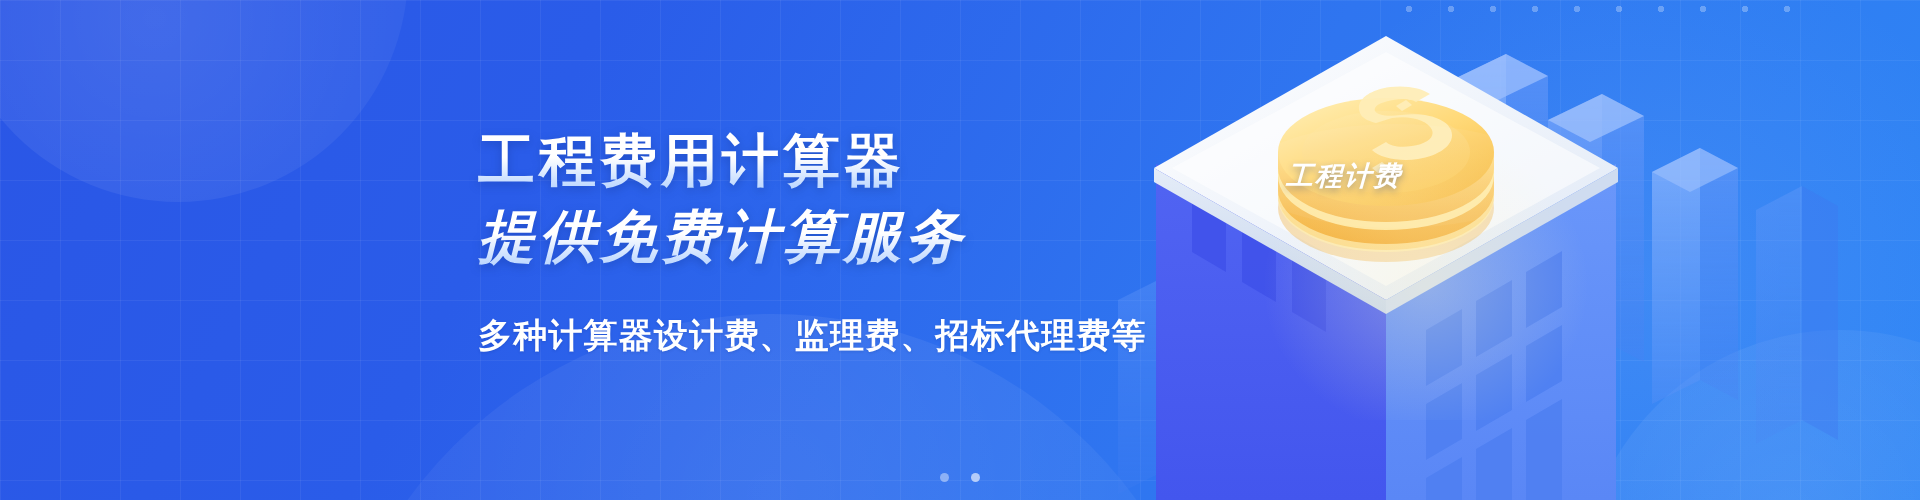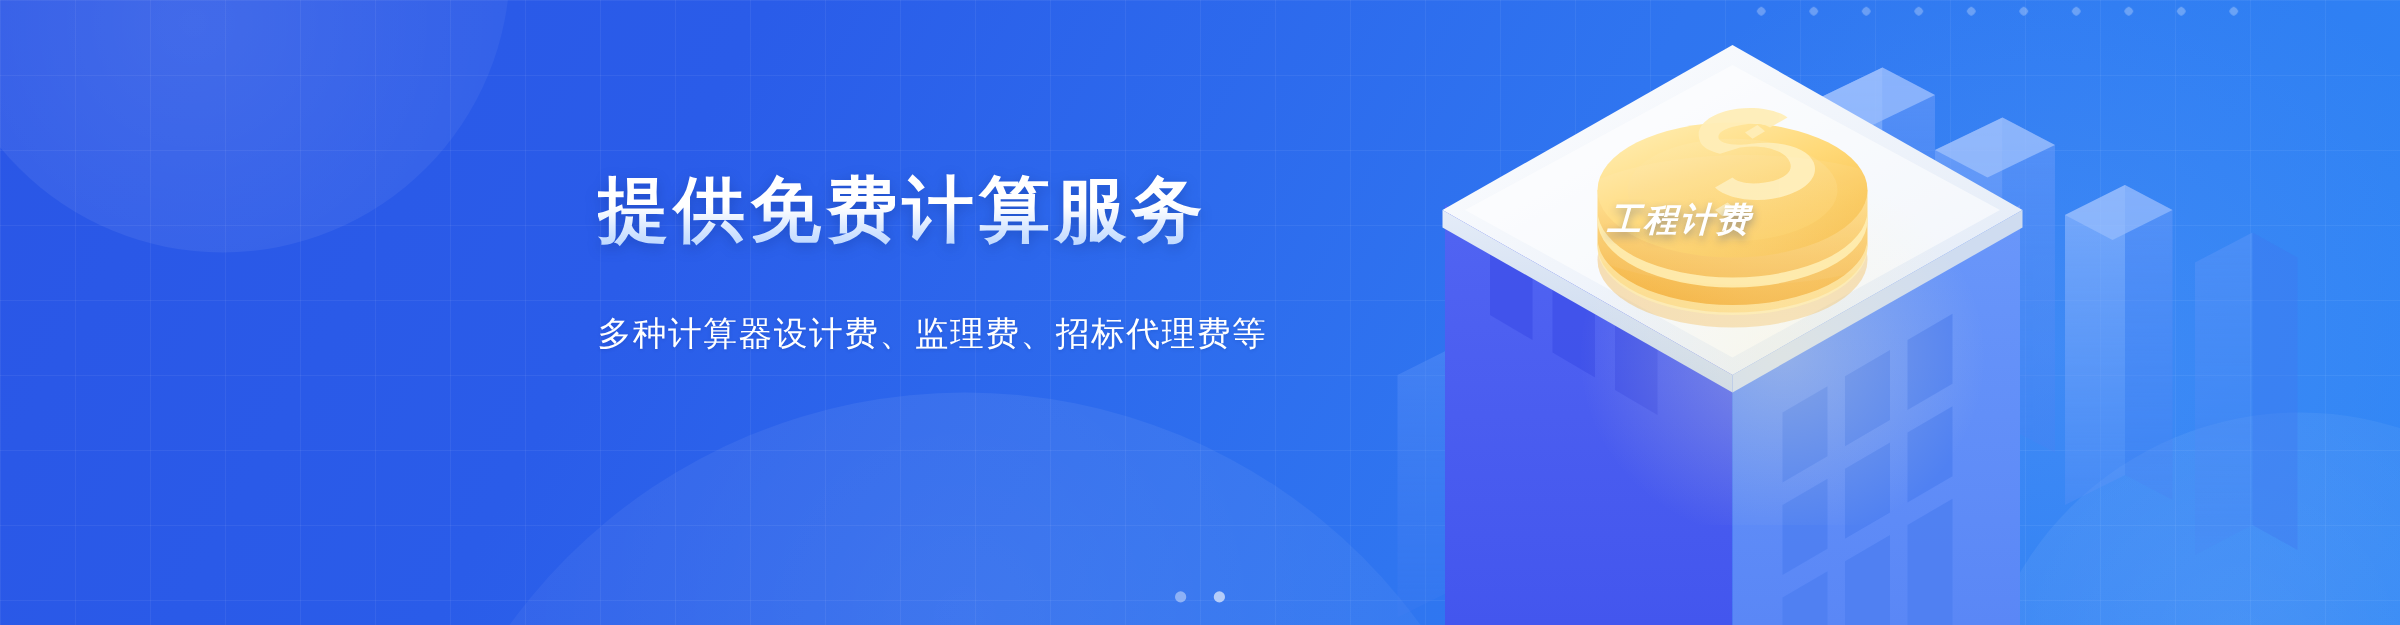--- a/index.html
+++ b/index.html
@@ -48,25 +48,25 @@
   
   .copy{position:absolute;left:478px;top:126px;width:640px;}
   .title-line{
     font-size:57px;line-height:68px;font-weight:bold;letter-spacing:4px;
     background:linear-gradient(180deg,#ffffff 46%,#cfe2ff 78%,#b3d2ff 100%);
     -webkit-background-clip:text;background-clip:text;color:transparent;
     -webkit-text-fill-color:transparent;
     filter:drop-shadow(0 3px 5px rgba(10,40,120,.30));
     white-space:nowrap;
   }
-  .title-line.second{margin-top:8px;}
+  .title-line.second{margin-top:8px;font-style:italic;}
   .desc{margin-top:42px;}
   .desc-line{
-    font-size:27px;line-height:47px;color:#ffffff;letter-spacing:1.2px;
-    white-space:nowrap;font-weight:normal;
+    font-size:34px;line-height:47px;color:#ffffff;letter-spacing:1.2px;
+    white-space:nowrap;font-weight:bold;
     text-shadow:0 1px 3px rgba(12,40,110,.18);
   }
   
   .illus{position:absolute;left:1096px;top:0;width:824px;height:500px;}
   .badge-text{
     position:absolute;left:190px;top:158px;
     font-size:27px;font-weight:bold;font-style:italic;color:#ffffff;
     letter-spacing:2px;white-space:nowrap;
     text-shadow:0 3px 7px rgba(20,50,130,.38);
     transform:skewX(-2deg);
@@ -211,20 +211,21 @@
 
       <ellipse cx="300" cy="176" rx="150" ry="52" fill="#ffffff" opacity=".06"></ellipse>
     </svg>
 
     <div class="coin-glow"></div>
 
     <div class="badge-text">工程计费</div>
   </div>
 
   <div class="copy">
+    <div class="title-line">工程费用计算器</div>
     <div class="title-line second">提供免费计算服务</div>
     <div class="desc">
       <div class="desc-line">多种计算器设计费、监理费、招标代理费等</div>
     </div>
   </div>
 
   <div class="dots-nav">
     <span class="dot"></span>
     <span class="dot active"></span>
   </div>

